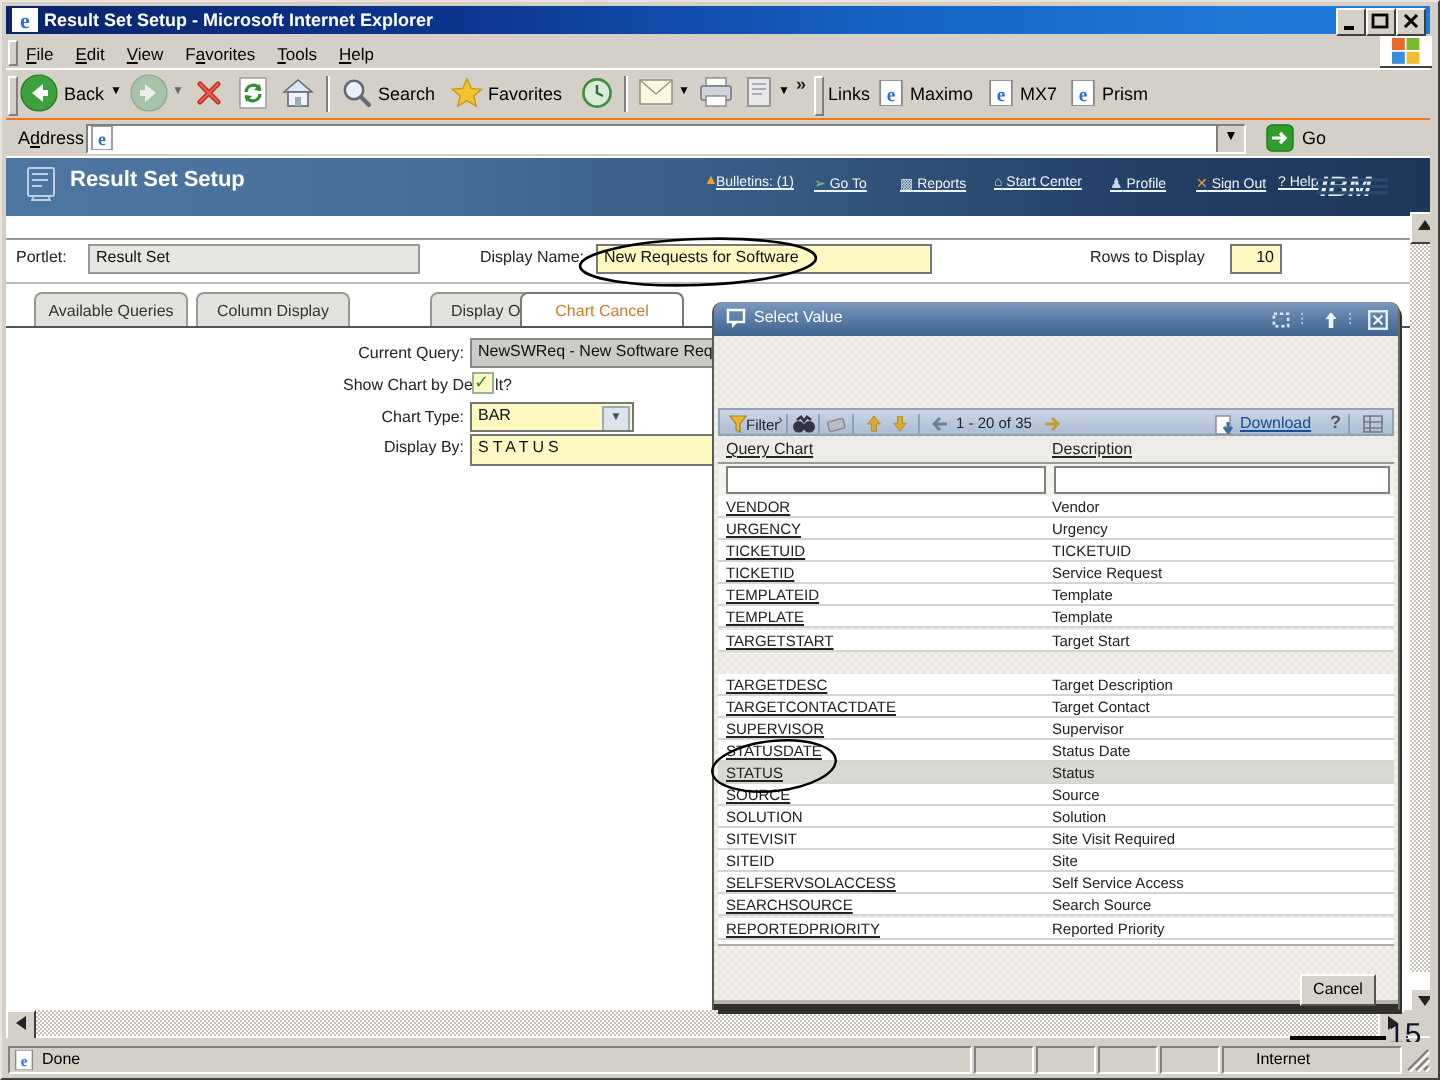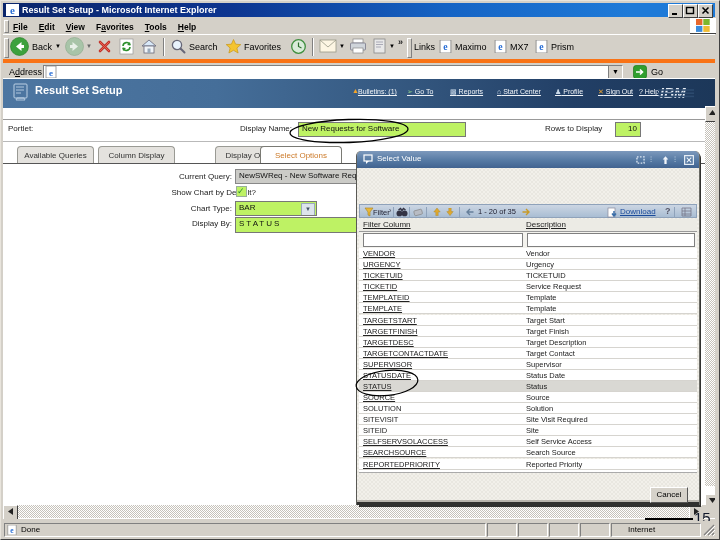--- a/index.html
+++ b/index.html
@@ -11,47 +11,47 @@
  border-right:1px solid #404040;border-bottom:1px solid #404040;}
 #titlebar{position:absolute;left:3px;top:3px;width:712px;height:14px;
  background:linear-gradient(to right,#0a246a 0%,#0d3590 32%,#1563c4 62%,#1e7ad8 88%);}
 #titlebar .ttl{position:absolute;left:19px;top:2px;color:#fff;font-size:9px;font-weight:bold;letter-spacing:0px;white-space:nowrap;}
 .tbtn{position:absolute;top:1px;width:13px;height:12px;background:#d4d0c8;
  border-top:1px solid #fff;border-left:1px solid #fff;border-right:1px solid #404040;border-bottom:1px solid #404040;
  font-size:8px;line-height:9px;text-align:center;color:#000;font-weight:bold;}
 
 #menubar{position:absolute;left:3px;top:18px;width:688px;height:15px;background:#d4d0c8;}
 #menubar span{font-size:8.5px;color:#000;margin-right:11px;}
-#menubar div{font-size:8.5px;line-height:9px;font-weight:bold;}
+#menubar div{font-size:8.5px;line-height:9px;}
 .grip{position:absolute;width:3px;border-left:1px solid #fff;border-top:1px solid #fff;border-right:1px solid #808080;border-bottom:1px solid #808080;}
 #throbber{position:absolute;right:4px;top:18px;width:26px;height:15px;background:#fff;border-bottom:1px solid #404040;}
 
 #toolbar{position:absolute;left:3px;top:34px;width:712px;height:24px;background:#d4d0c8;border-top:1px solid #fff;}
 .tbtxt{font-size:9px;color:#000;}
 .sep{position:absolute;top:3px;height:18px;width:1px;background:#808080;border-right:1px solid #fff;}
 
-#addrbar{position:absolute;left:3px;top:59px;width:712px;height:18px;background:#d4d0c8;border-top:4px solid #f97316;text-decoration:underline;}
+#addrbar{position:absolute;left:3px;top:59px;width:712px;height:18px;background:#d4d0c8;border-top:1px solid #f97316;text-decoration:underline;}
 #addrinput{position:absolute;left:40px;top:2px;width:578px;height:13px;background:#fff;
  border-top:1px solid #808080;border-left:1px solid #808080;border-bottom:1px solid #fff;border-right:1px solid #fff;font-size:8.5px;}
 
 #content{position:absolute;left:3px;top:78px;width:712px;height:441px;background:#fff;overflow:hidden;}
 
 #mxhead{position:absolute;left:0;top:1px;width:712px;height:29px;
  background:linear-gradient(to right,#4d76a1 0%,#456e99 30%,#33567e 58%,#223f66 80%,#1c3759 100%);}
 #mxhead .apptitle{position:absolute;left:32px;top:5px;color:#fff;font-weight:bold;font-size:11px;}
 .hlink{color:#f0f4f8;font-size:7px;text-decoration:underline;white-space:nowrap;}
 
 #vscroll{position:absolute;left:702px;top:28px;width:13px;height:380px;
  background:conic-gradient(#fff 90deg,#c6c2ba 90deg 180deg,#fff 180deg 270deg,#c6c2ba 270deg);background-size:2px 2px;}
 .sbtn{position:absolute;left:702px;width:13px;height:14px;background:#d4d0c8;
  border-top:1px solid #fff;border-left:1px solid #fff;border-right:1px solid #404040;border-bottom:1px solid #404040;
  font-size:7px;line-height:12px;text-align:center;color:#000;}
 
 .lbl{position:absolute;font-size:8px;color:#222;white-space:nowrap;}
-.tbox{position:absolute;border:1px solid #777;background:#bef264;font-size:8px;color:#111;padding:1px 3px 0 3px;white-space:nowrap;overflow:hidden;}
+.tbox{position:absolute;border:1px solid #777;background:#fef9c3;font-size:8px;color:#111;padding:1px 3px 0 3px;white-space:nowrap;overflow:hidden;}
 .hline{position:absolute;height:1px;background:#b9b9b9;}
 
 .tab{position:absolute;top:68px;height:12px;background:#e4e2de;border:1px solid #9a9a94;border-bottom:none;
  border-radius:4px 4px 0 0;font-size:8px;color:#333;text-align:center;padding-top:4px;}
 .tabsel{background:#fff;color:#cc7a29;border-color:#7a7a74;}
 
 #dlg{position:absolute;left:354px;top:73px;width:342px;height:354px;
  background-image:conic-gradient(#f2f0ea 90deg,#e9e7e0 90deg 180deg,#f2f0ea 180deg 270deg,#e9e7e0 270deg);background-size:4px 4px;
  box-shadow:1px 0 0 #6a6a64,0 1px 0 #6a6a64 inset,2px 2px 0 #30302e,-1px 0 0 #5a5a55;border-radius:5px 5px 0 0;}
 #dlgtitle{position:absolute;left:0;top:0;width:342px;height:17px;
@@ -233,30 +233,31 @@
  <div id="vscroll"></div>
  <div class="sbtn" style="top:28px;"><svg width="7" height="5" viewBox="0 0 7 5" style="margin-top:3px">
         <path d="M3.5 0 L7 5 L0 5 Z" fill="#222"></path>
       </svg></div>
  <div class="sbtn" style="top:416px;"><svg width="7" height="5" viewBox="0 0 7 5" style="margin-top:3px">
         <path d="M0 0 L7 0 L3.5 5 Z" fill="#222"></path>
       </svg></div>
 
  <div class="hline" style="left:0;top:41px;width:702px;background:#999;"></div>
  <span class="lbl" style="left:5px;top:46px;">Portlet:</span>
+ <div class="tbox" style="left:41px;top:44px;width:158px;height:12px;background:#e6e6e2;border-color:#999;">Result Set</div>
  <span class="lbl" style="left:237px;top:46px;">Display Name:</span>
  <div class="tbox" style="left:295px;top:44px;width:160px;height:12px;">New Requests for Software</div>
  <span class="lbl" style="left:542px;top:46px;">Rows to Display</span>
  <div class="tbox" style="left:612px;top:44px;width:18px;height:12px;text-align:right;">10</div>
  <div class="hline" style="left:0;top:63px;width:702px;"></div>
 
  <div class="tab" style="left:14px;width:75px;">Available Queries</div>
  <div class="tab" style="left:95px;width:75px;">Column Display</div>
  <div class="tab" style="left:176px;width:75px;margin-left:36px;">Display Options</div>
- <div class="tab tabsel" style="left:257px;width:80px;">Select Options</div>
+ <div class="tab tabsel" style="left:257px;width:80px;">Chart Cancel</div>
  <div class="hline" style="left:0;top:85px;width:702px;background:#555;"></div>
 
  <span class="lbl" style="left:229px;top:94px;transform:translateX(-100%);">Current Query:</span>
  <div class="tbox" style="left:232px;top:91px;width:118px;height:12px;background:#cbcbc7;border-color:#888;">NewSWReq - New Software Requ</div>
  <span class="lbl" style="left:229px;top:110px;transform:translateX(-100%);margin-left:24px;">Show Chart by Default?</span>
  <div class="tbox" style="left:233px;top:108px;width:9px;height:9px;border-color:#9ab09a;color:#2d8f2d;font-size:9px;line-height:9px;padding:0;">✓</div>
  <span class="lbl" style="left:229px;top:126px;transform:translateX(-100%);">Chart Type:</span>
  <div class="tbox" style="left:232px;top:123px;width:74px;height:12px;border-color:#777;">BAR
    <div style="position:absolute;right:1px;top:1px;width:12px;height:11px;background:#dce4ec;border:1px solid #9ab;font-size:6px;text-align:center;line-height:10px;color:#456;">▼</div>
  </div>
@@ -330,21 +331,21 @@
         </svg>
    <span style="position:absolute;left:260px;top:2px;font-size:8px;color:#1a4a9a;text-decoration:underline;">Download</span>
    <span style="position:absolute;left:305px;top:1px;font-size:9px;color:#556;font-weight:bold;">?</span>
    <span class="dsep" style="left:314px;"></span>
    <svg class="abs" style="left:321px;top:2px" width="11" height="10" viewBox="0 0 11 10">
     <path d="M1 1 h9 v8 h-9 Z M1 4 h9 M1 7 h9 M4 1 v8" stroke="#778" stroke-width="0.8" fill="none"></path>
         </svg>
   </div>
 
   <div style="position:absolute;left:2px;top:68px;width:338px;height:12px;background:#ecebe5;border-bottom:1px solid #999;">
-   <span style="position:absolute;left:4px;top:1px;font-size:8px;color:#222;text-decoration:underline;">Filter Column</span>
+   <span style="position:absolute;left:4px;top:1px;font-size:8px;color:#222;text-decoration:underline;">Query Chart</span>
    <span style="position:absolute;left:167px;top:1px;font-size:8px;color:#222;text-decoration:underline;">Description</span>
   </div>
 
   <div style="position:absolute;left:2px;top:81px;width:338px;height:16px;background:#f4f3ee;">
    <div style="position:absolute;left:4px;top:1px;width:158px;height:12px;background:#fff;border:1px solid #808080;"></div>
    <div style="position:absolute;left:168px;top:1px;width:166px;height:12px;background:#fff;border:1px solid #808080;"></div>
   </div>
   <div class="trow" style="top:97px;">
         <span class="c1">VENDOR</span>
         <span class="c2">Vendor</span>
@@ -366,24 +367,20 @@
         <span class="c2">Template</span>
       </div>
   <div class="trow" style="top:152.4px;">
         <span class="c1">TEMPLATE</span>
         <span class="c2">Template</span>
       </div>
   <div class="trow" style="top:163.5px;">
         <span class="c1">TARGETSTART</span>
         <span class="c2">Target Start</span>
       </div>
-  <div class="trow" style="top:174.6px;">
-        <span class="c1">TARGETFINISH</span>
-        <span class="c2">Target Finish</span>
-      </div>
   <div class="trow" style="top:185.6px;">
         <span class="c1">TARGETDESC</span>
         <span class="c2">Target Description</span>
       </div>
   <div class="trow" style="top:196.7px;">
         <span class="c1">TARGETCONTACTDATE</span>
         <span class="c2">Target Contact</span>
       </div>
   <div class="trow" style="top:207.8px;">
         <span class="c1">SUPERVISOR</span>

